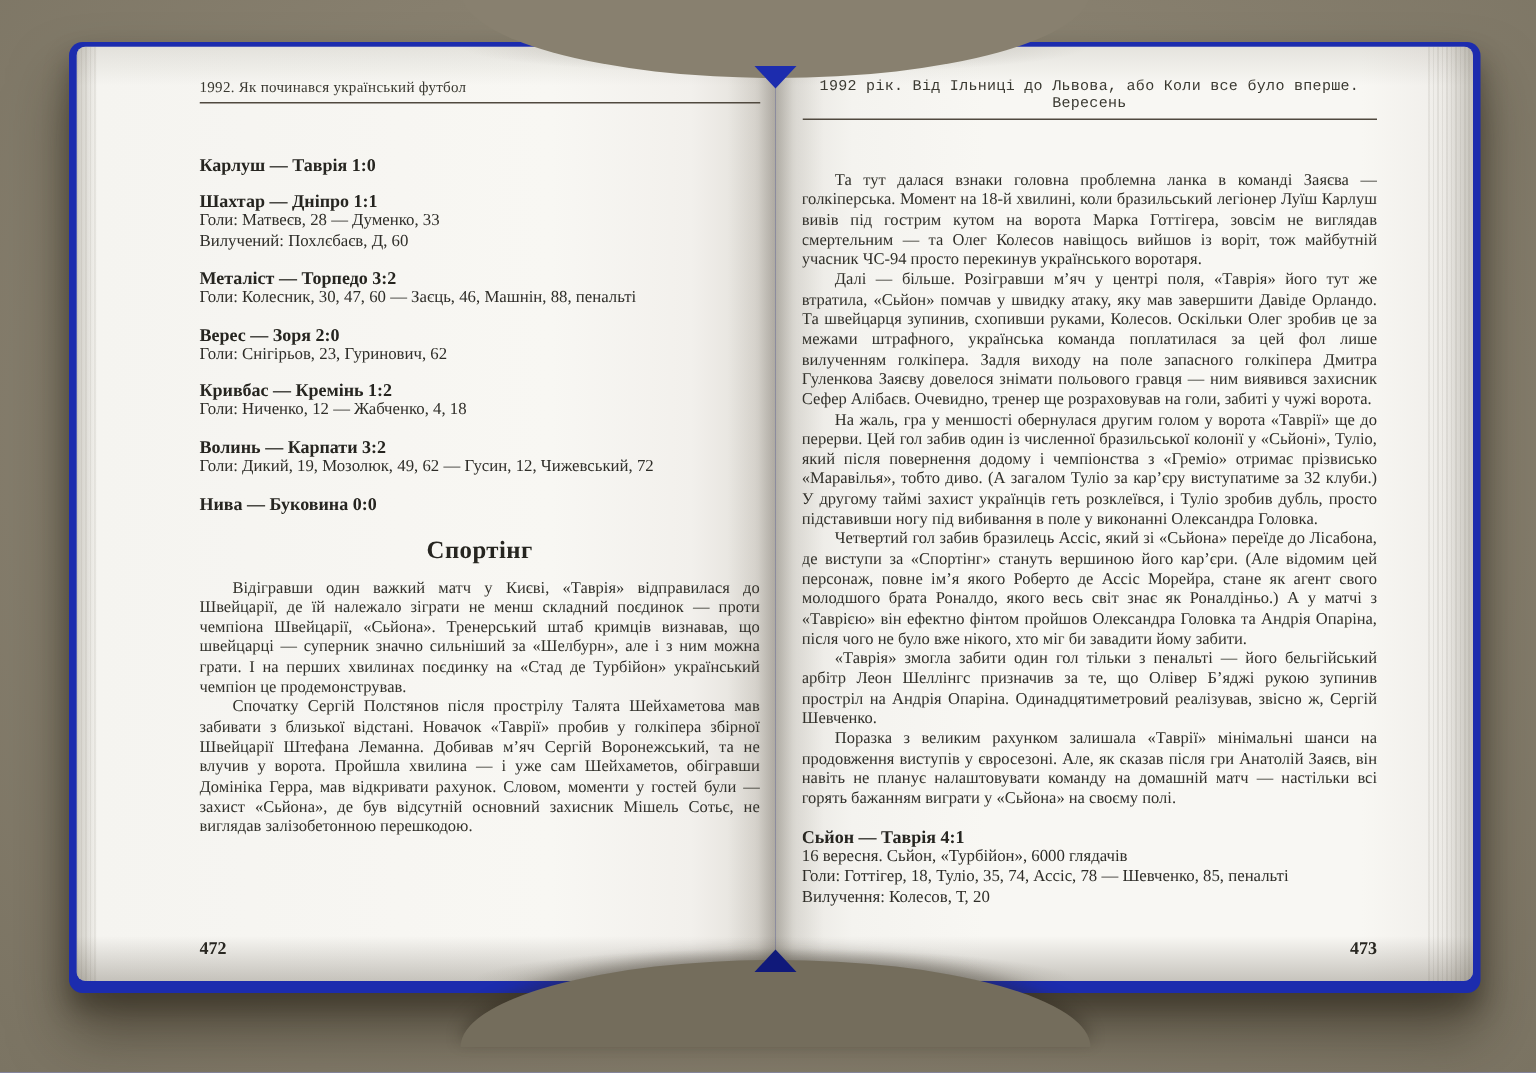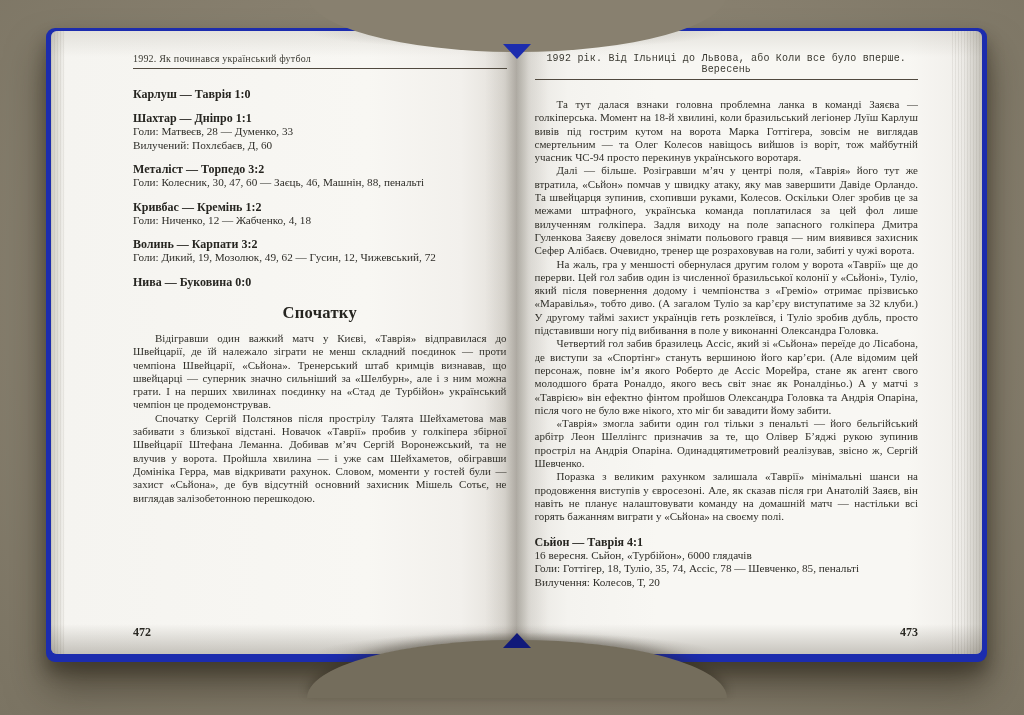--- a/index.html
+++ b/index.html
@@ -62,21 +62,21 @@
   }
   .notch{position:absolute;left:50%;transform:translateX(-50%);width:0;height:0;z-index:5;}
   .notch-top{top:16px;border-left:14px solid transparent;border-right:14px solid transparent;border-top:15px solid #1c2cae;}
   .notch-bottom{bottom:14px;border-left:14px solid transparent;border-right:14px solid transparent;border-bottom:15px solid #10197a;}
 
   .content{position:absolute;top:22px;bottom:14px;overflow:hidden;color:#2e2d28;}
   .content-left{left:82px;right:10px;}
   .content-right{left:18px;right:64px;}
   .running-head{
     font-size:10px;letter-spacing:.2px;color:#3a3931;
-    padding-bottom:4px;border-bottom:1px solid #50493f;margin-bottom:18px;
+    padding-bottom:4px;border-bottom:1px solid #50493f;margin-bottom:34px;
   }
   .rh-left{text-align:left;}
   .rh-right{text-align:center;font-family:Liberation Mono, monospace;}
   .match-block{margin-bottom:10px;}
   .m-title{font-weight:bold;font-size:12px;line-height:14px;color:#262520;}
   .m-line{font-size:11.2px;line-height:13.6px;}
   .section-heading{
     font-size:16.5px;font-weight:bold;text-align:center;
     margin:14px 0 9px 0;color:#262520;letter-spacing:.3px;
   }
@@ -106,33 +106,37 @@
           <div class="match-block">
             <div class="m-title">Шахтар — Дніпро 1:1</div>
             <div class="m-line">Голи: Матвеєв, 28 — Думенко, 33</div>
             <div class="m-line">Вилучений: Похлєбаєв, Д, 60</div>
           </div>
           <div class="match-block">
             <div class="m-title">Металіст — Торпедо 3:2</div>
             <div class="m-line">Голи: Колесник, 30, 47, 60 — Заєць, 46, Машнін, 88, пенальті</div>
           </div>
           <div class="match-block">
+            <div class="m-title">Верес — Зоря 2:0</div>
+            <div class="m-line">Голи: Снігірьов, 23, Гуринович, 62</div>
+          </div>
+          <div class="match-block">
             <div class="m-title">Кривбас — Кремінь 1:2</div>
             <div class="m-line">Голи: Ниченко, 12 — Жабченко, 4, 18</div>
           </div>
           <div class="match-block">
             <div class="m-title">Волинь — Карпати 3:2</div>
             <div class="m-line">Голи: Дикий, 19, Мозолюк, 49, 62 — Гусин, 12, Чижевський, 72</div>
           </div>
           <div class="match-block">
             <div class="m-title">Нива — Буковина 0:0</div>
           </div>
         </div>
 
-        <div class="section-heading">Спочатку</div>
+        <div class="section-heading">Спортінг</div>
         <p class="para">Відігравши один важкий матч у Києві, «Таврія» відправилася до Швейцарії, де їй належало зіграти не менш складний поєдинок — проти чемпіона Швейцарії, «Сьйона». Тренерський штаб кримців визнавав, що швейцарці — суперник значно сильніший за «Шелбурн», але і з ним можна грати. І на перших хвилинах поєдинку на «Стад де Турбійон» український чемпіон це продемонстрував.</p>
         <p class="para">Спочатку Сергій Полстянов після прострілу Талята Шейхаметова мав забивати з близької відстані. Новачок «Таврії» пробив у голкіпера збірної Швейцарії Штефана Леманна. Добивав м’яч Сергій Воронежський, та не влучив у ворота. Пройшла хвилина — і уже сам Шейхаметов, обігравши Домініка Герра, мав відкривати рахунок. Словом, моменти у гостей були — захист «Сьйона», де був відсутній основний захисник Мішель Сотьє, не виглядав залізобетонною перешкодою.</p>
 
         <div class="page-number pn-left">472</div>
       </div>
     </div>
 
     <div class="page page-right">
       <div class="content content-right">
         <div class="running-head rh-right">1992 рік. Від Ільниці до Львова, або Коли все було вперше. Вересень</div>

